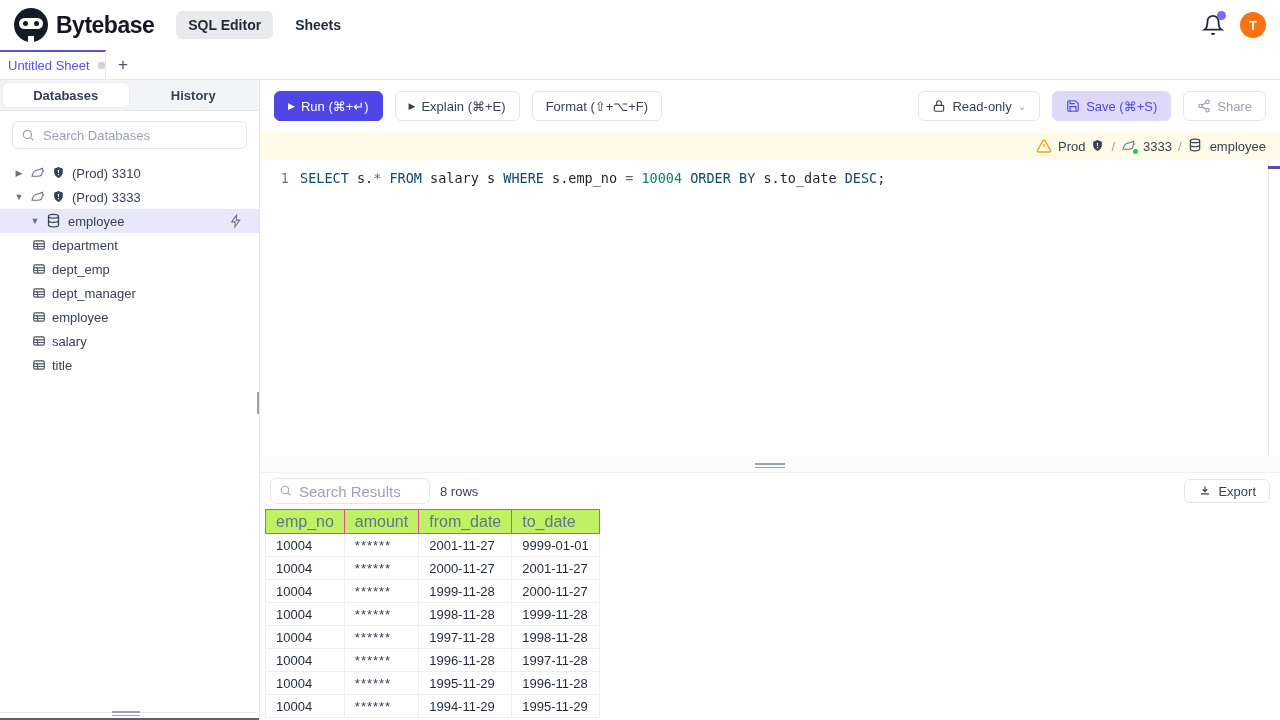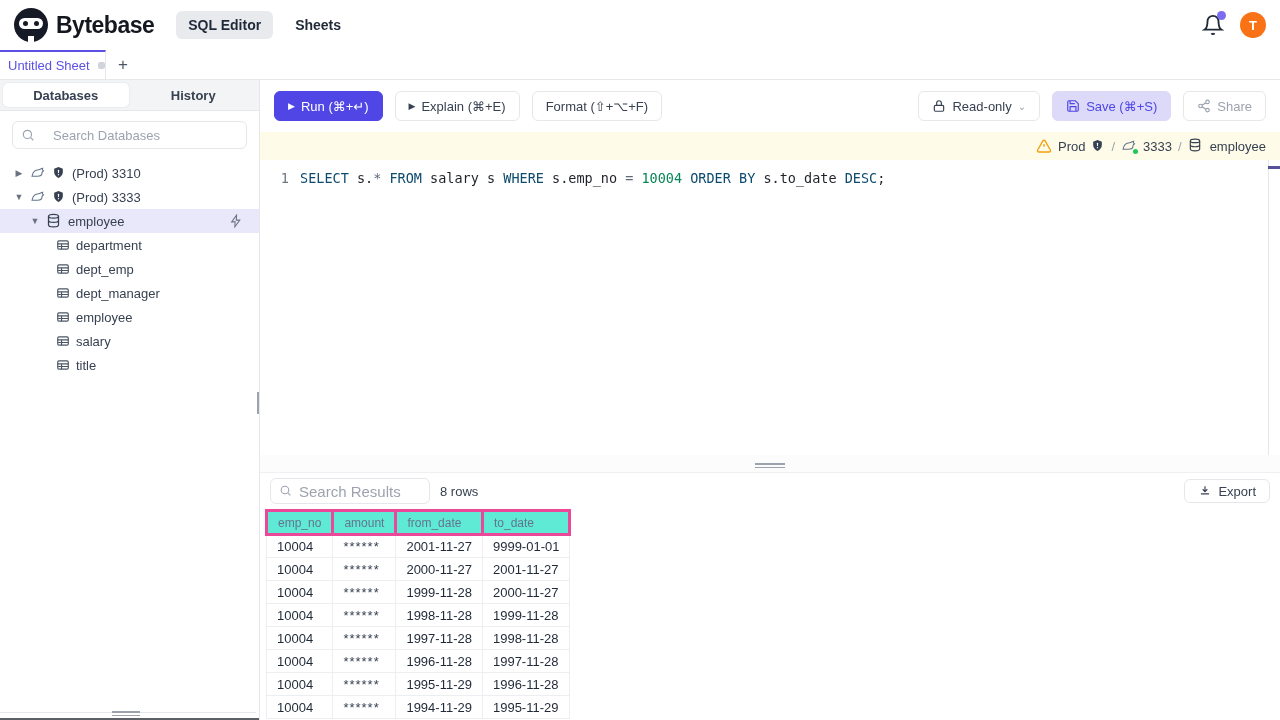--- a/index.html
+++ b/index.html
@@ -35,29 +35,29 @@
   
   .content { display:flex; height:640px; }
 
   
   .sidebar { width:260px; flex:none; border-right:1px solid #e5e7eb; display:flex; flex-direction:column; position:relative; background:#fff; }
   .side-tabs { height:31px; display:flex; background:#f3f4f6; border-bottom:1px solid #e5e7eb; padding:3px; gap:2px; }
   .side-tab { flex:1; display:flex; align-items:center; justify-content:center; font-size:13px; font-weight:600; color:#374151;
     border-radius:5px; cursor:pointer; }
   .side-tab.active { background:#fff; box-shadow:0 0 2px rgba(0,0,0,.12); }
   .side-search { margin:10px 12px 8px; height:28px; border:1px solid #e5e7eb; border-radius:6px; display:flex; align-items:center;
-    padding:0 8px; gap:18px; background:#fff; }
+    padding:0 8px; gap:8px; background:#fff; }
   .side-search input { border:none; outline:none; flex:1; font-size:13px; font-family:inherit; color:#374151; }
   .side-search input::placeholder { color:#9ca3af; }
   .tree { margin-top:4px; }
   .tree-row { height:24px; display:flex; align-items:center; gap:6px; padding-left:14px; font-size:13px; color:#374151; cursor:pointer; }
   .tree-row .arrow { width:10px; font-size:9px; color:#6b7280; flex:none; text-align:center; }
   .tree-row.db-row { padding-left:30px; background:#e9e8fb; }
   .tree-row.db-row .bolt { margin-left:auto; margin-right:16px; }
-  .tree-row.tbl-row { padding-left:56px; }
+  .tree-row.tbl-row { padding-left:32px; }
   .icon16 { width:16px; height:16px; flex:none; display:inline-flex; }
   .icon14 { width:14px; height:14px; flex:none; display:inline-flex; }
   .dolphin-wrap { position:relative; display:inline-flex; }
   .dolphin-wrap .status-dot { position:absolute; right:-1px; bottom:0; width:5px; height:5px; border-radius:50%; background:#22c55e; }
   .side-resize { position:absolute; right:-3px; top:312px; width:5px; height:22px; display:flex; gap:1px; }
   .side-resize i { width:1.5px; height:100%; background:#9ca3af; }
   .sidebar-footer-line { position:absolute; left:0; right:3px; bottom:7px; border-bottom:1px solid #e5e7eb; }
   .sidebar-handle { position:absolute; left:112px; bottom:2px; width:28px; }
   .sidebar-handle i { display:block; height:1.5px; background:#9ca3af; margin:2px 0; }
   .sidebar-bottom-edge { position:absolute; left:0; bottom:0; width:100%; height:2px; background:#5d6167; }
@@ -95,22 +95,22 @@
   .results-header { height:36px; display:flex; align-items:center; padding:0 10px; gap:10px; }
   .result-search { width:160px; height:26px; border:1px solid #e5e7eb; border-radius:6px; display:flex; align-items:center;
     padding:0 8px; gap:6px; }
   .result-search input { border:none; outline:none; width:100%; font-size:15px; font-family:inherit; color:#3b82f6; }
   .result-search input::placeholder { color:#9ca3af; }
   .row-count { font-size:13px; color:#374151; }
   .btn-export { margin-left:auto; height:24px; }
 
   .result-table-wrap { flex:1; overflow:hidden; padding-left:5px; }
   table.result { border-collapse:collapse; font-size:13px; color:#1f2937; }
-  table.result th { height:24px; background:#5eead4; font-weight:400; color:#64748b; font-size:12px; text-align:left;
-    padding:0 10px; border:3px solid #ec4899; min-width:48px; }
+  table.result th { height:24px; background:#bef264; font-weight:400; color:#64748b; font-size:16px; text-align:left;
+    padding:0 10px; border:1px solid #ec4899; min-width:48px; }
   table.result td { height:23px; padding:0 10px; border:1px solid #eceef1; white-space:nowrap; }
   table.result td:nth-child(2) { letter-spacing:1px; color:#374151; }
 
   svg { display:block; }
 </style>
 </head>
 <body>
 
 <div class="app-header">
   <div class="logo">

